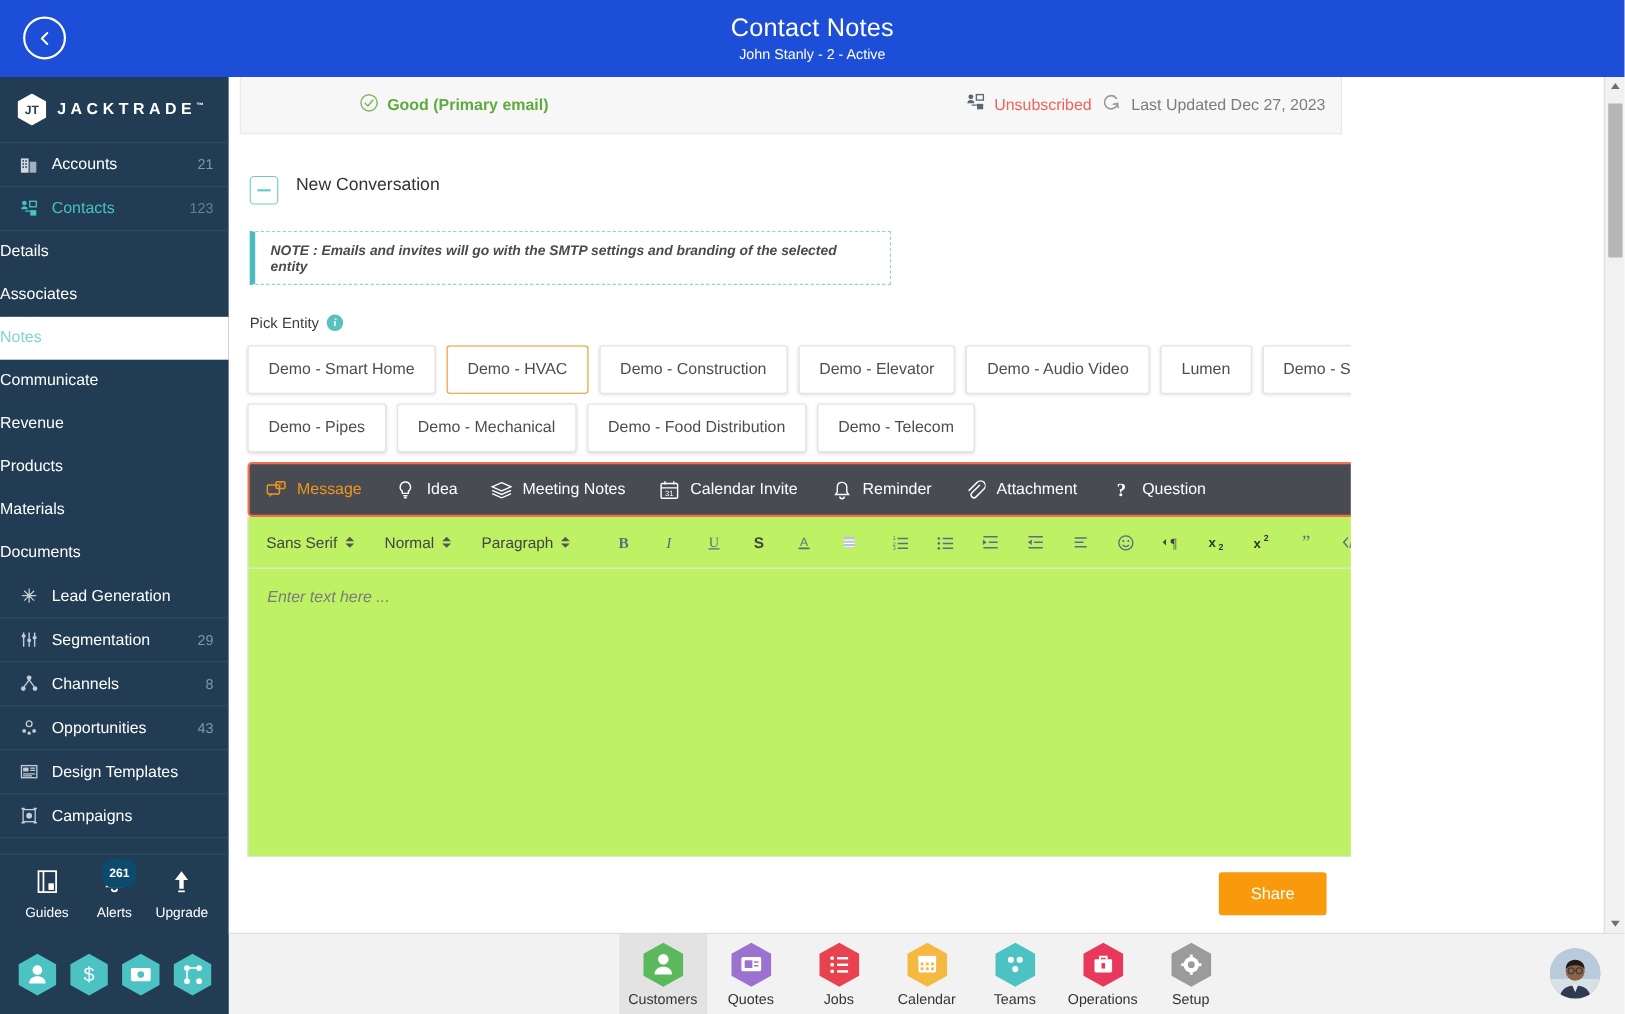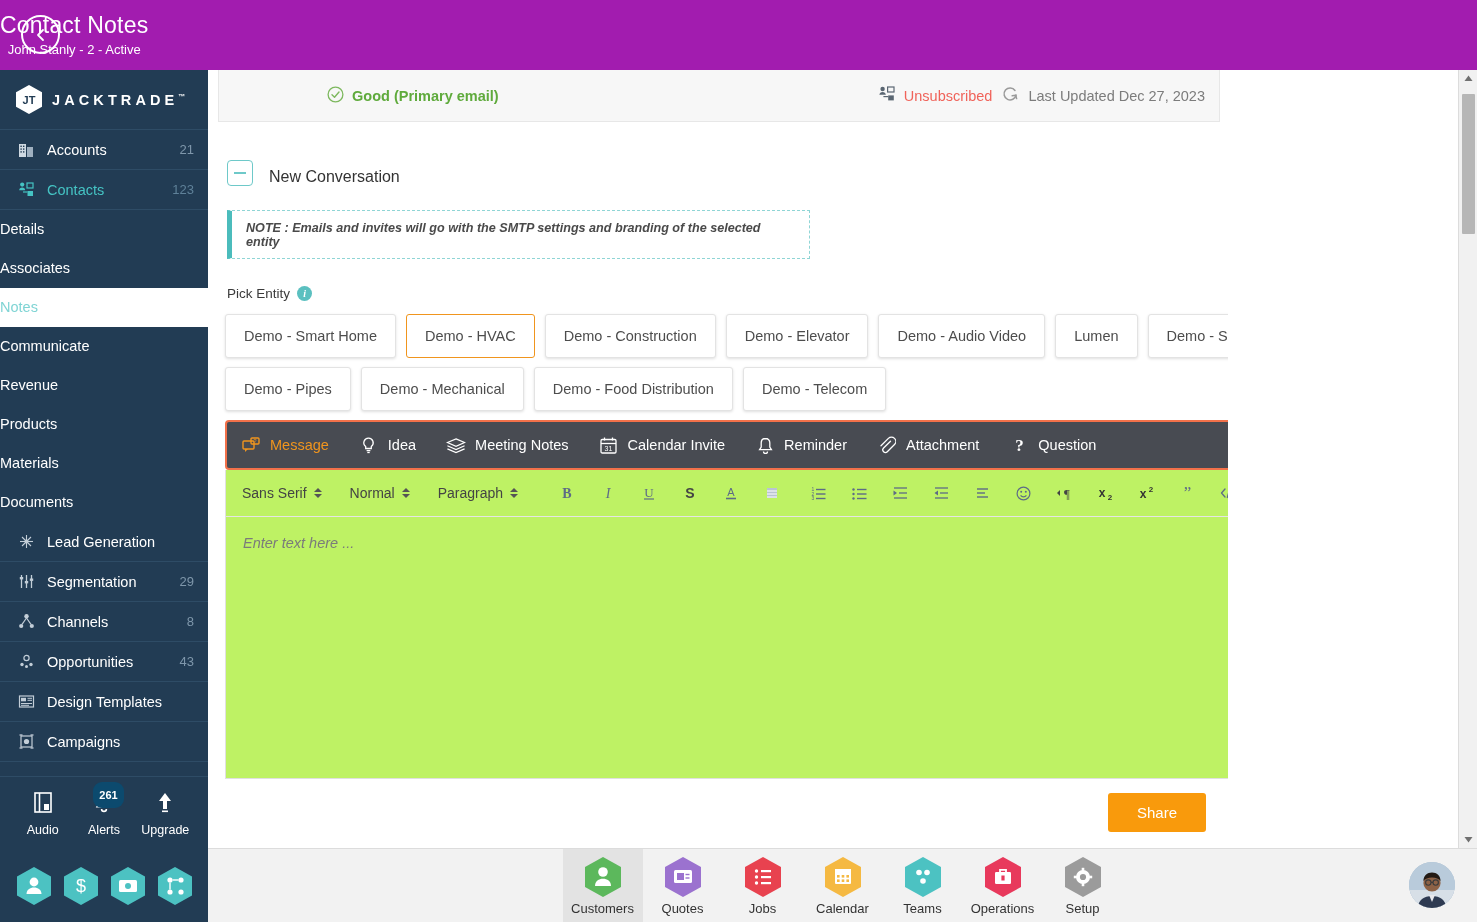--- a/index.html
+++ b/index.html
@@ -7,22 +7,22 @@
     width: 1477px; height: 922px;
     font-family: "Liberation Sans", sans-serif;
     overflow: hidden;
     background: #fff;
   }
   #app { position: relative; width: 1477px; height: 922px; }
 
   
   .topbar {
     position: absolute; left: 0; top: 0; width: 1477px; height: 70px;
-    background: #a21caf; color: #fff;
-    display: flex; align-items: center; justify-content: flex-start;
+    background: #1d4ed8; color: #fff;
+    display: flex; align-items: center; justify-content: center;
   }
   .back-btn {
     position: absolute; left: 21px; top: 15px;
     width: 39px; height: 39px; border: 2px solid #fff; border-radius: 50%;
     display: flex; align-items: center; justify-content: center;
     cursor: pointer;
   }
   .back-btn svg { display: block; }
   .topbar-titles { text-align: center; line-height: 1.15; }
   .topbar-title { font-size: 23px; font-weight: 400; letter-spacing: .2px; }
@@ -96,21 +96,21 @@
     display: flex; align-items: center; gap: 8px;
     color: #5faa3c; font-weight: 700; font-size: 14.5px; margin-left: 108px;
   }
   .status-right {
     position: absolute; right: 14px; display: flex; align-items: center; gap: 8px;
   }
   .unsub { color: #f0635a; font-size: 14.5px; }
   .last-upd { color: #7c7c7c; font-size: 14.5px; }
 
   .conv-head {
-    display: flex; align-items: flex-end; gap: 16px;
+    display: flex; align-items: flex-start; gap: 16px;
     margin: 38px 0 0 19px;
   }
   .collapse-box {
     width: 26px; height: 26px; border: 1.5px solid #6ec9c9; border-radius: 4px;
     display: flex; align-items: center; justify-content: center; cursor: pointer;
   }
   .collapse-box i { display:block; width: 12px; height: 1.6px; background: #6ec9c9; }
   .conv-title { font-size: 16px; color: #333; }
 
   .note-box {
@@ -412,21 +412,21 @@
 
     <div class="sidebar-foot">
       <div class="foot-btn">
         <span>
           <svg width="22" height="24" viewBox="0 0 22 24">
               <rect x="3" y="2" width="16" height="19" fill="none" stroke="#fff" stroke-width="1.6"></rect>
               <line x1="7.5" y1="2" x2="7.5" y2="21" stroke="#fff" stroke-width="1.6"></line>
               <rect x="12" y="13" width="5" height="6" fill="#fff"></rect>
             </svg>
         </span>
-        <span class="flabel">Audio</span>
+        <span class="flabel">Guides</span>
       </div>
       <div class="foot-btn">
         <span class="badge">261</span>
         <span>
           <svg width="22" height="24" viewBox="0 0 22 24">
               <path d="M11 3c-3.1 0-5 2.2-5 5v5l-1.8 2.8h13.6L16 13V8c0-2.8-1.9-5-5-5z" fill="none" stroke="#fff" stroke-width="1.6"></path>
               <path d="M8.6 18a2.4 2.4 0 0 0 4.8 0" fill="none" stroke="#fff" stroke-width="1.6"></path>
             </svg>
         </span>
         <span class="flabel">Alerts</span>

